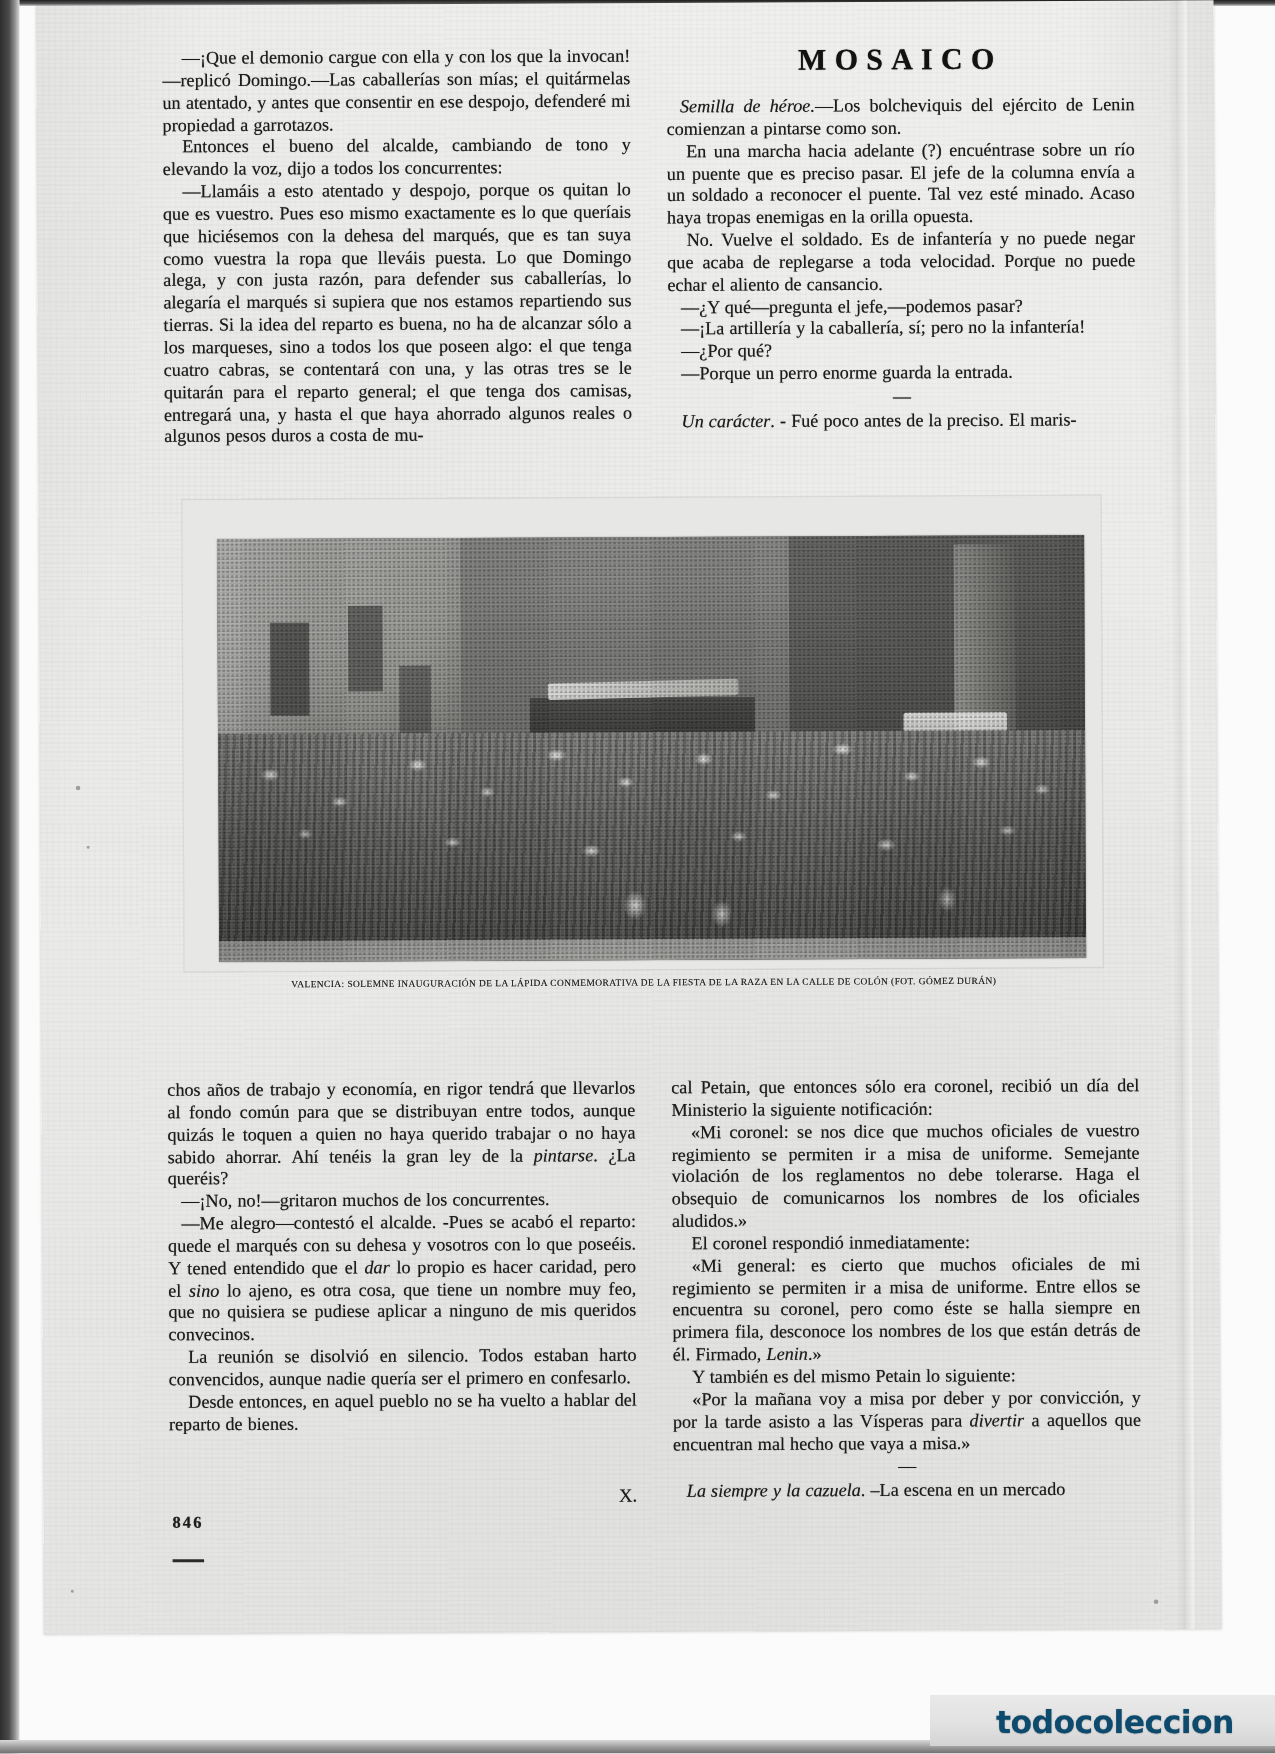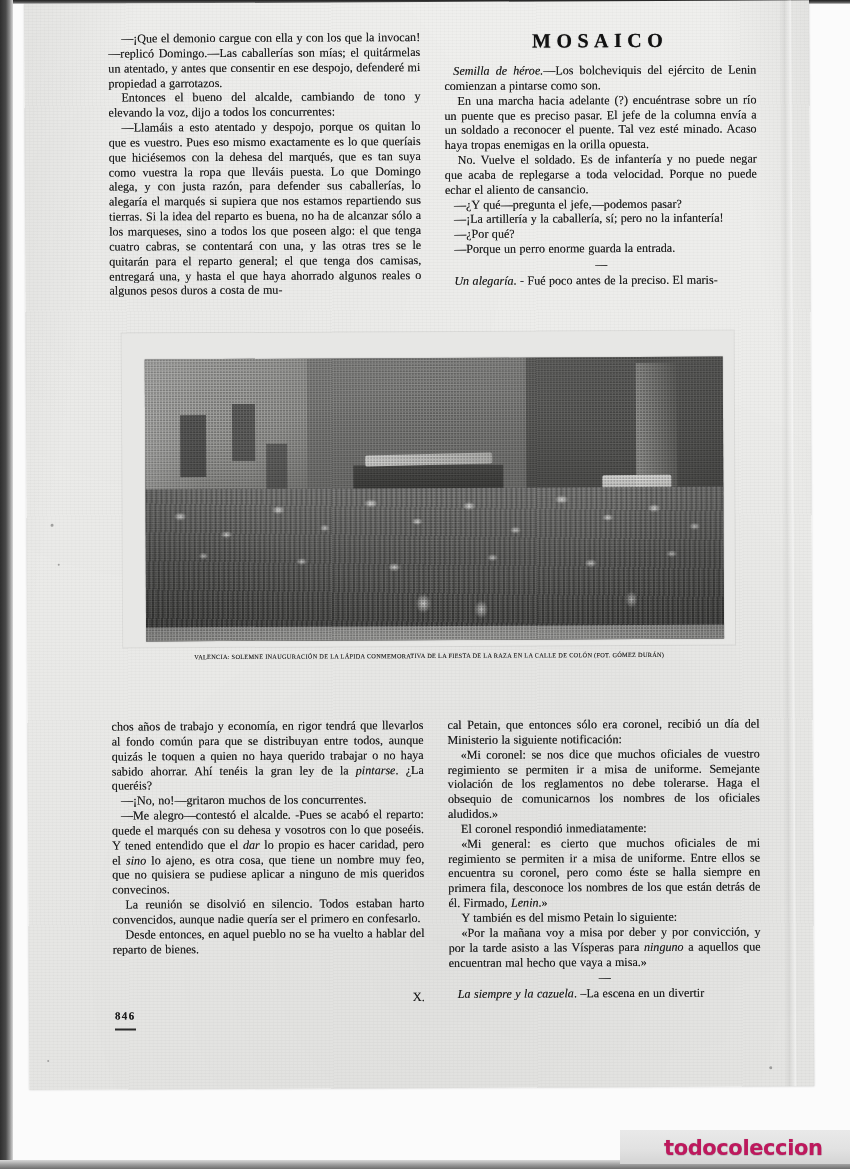--- a/index.html
+++ b/index.html
@@ -289,21 +289,21 @@
     text-shadow: 0 0 .5px rgba(0,0,0,.5);
   }
   #folio {
     position: absolute;
     left: 86px;
     top: 1006px;
     font-size: 11px;
     font-weight: bold;
     letter-spacing: 1.4px;
     color: #1d1d1d;
-    padding-bottom: 7px;
+    padding-bottom: 18px;
     border-bottom: 2px solid #2a2a2a;
     text-shadow: 0 0 .6px rgba(0,0,0,.6);
   }
 
   
   .speck { position: absolute; background: rgba(70,70,70,.45); border-radius: 50%; pointer-events: none; }
 
   
   #watermark-bar {
     position: absolute;
@@ -314,21 +314,21 @@
     background: linear-gradient(180deg,#e9e9e9 0%, #e2e2e2 55%, #d4d4d4 100%);
   }
   #watermark-text {
     position: absolute;
     left: 664px;
     top: 1136px;
     font-family: "DejaVu Sans", sans-serif;
     font-weight: bold;
     font-size: 21px;
     letter-spacing: -0.4px;
-    color: #be185d;
+    color: #0c4a6e;
     text-shadow: 0 1px 0 rgba(0,0,0,.10), 0 0 1px rgba(120,120,120,.5);
   }
 </style>
 </head>
 <body>
 
 <div id="scan-bed"></div>
 <div id="scan-left-edge"></div>
 <div id="scan-top-edge"></div>
 <div id="scan-bottom-edge"></div>
@@ -355,21 +355,21 @@
       <div class="col right">
         <div id="mosaico">MOSAICO</div>
         <p class="dash"><i>Semilla de héroe.</i><span>—Los bolcheviquis del ejército de Lenin comienzan a pintarse como son.</span></p>
         <p>En una marcha hacia adelante (?) encuéntrase sobre un río un puente que es preciso pasar. El jefe de la columna envía a un soldado a reconocer el puente. Tal vez esté minado. Acaso haya tropas enemigas en la orilla opuesta.</p>
         <p>No. Vuelve el soldado. Es de infantería y no puede negar que acaba de replegarse a toda velocidad. Porque no puede echar el aliento de cansancio.</p>
         <p class="dash">—¿Y qué—pregunta el jefe,—podemos pasar?</p>
         <p class="dash">—¡La artillería y la caballería, sí; pero no la infantería!</p>
         <p class="dash">—¿Por qué?</p>
         <p class="dash">—Porque un perro enorme guarda la entrada.</p>
         <p class="rule-sep">—</p>
-        <p class="dash"><i>Un alegaría</i><span>. - Fué poco antes de la preciso. El maris-</span></p>
+        <p class="dash"><i>Un carácter</i><span>. - Fué poco antes de la preciso. El maris-</span></p>
       </div>
 
     </div>
   </div>
 
   <div id="photo-block">
     <div id="photo-frame">
       <div id="photo">
         <div class="ph-layer" id="ph-sky"></div>
         <div class="ph-layer" id="ph-building-left"></div>
@@ -401,23 +401,23 @@
         <p>La reunión se disolvió en silencio. Todos estaban harto convencidos, aunque nadie quería ser el primero en confesarlo.</p>
         <p>Desde entonces, en aquel pueblo no se ha vuelto a hablar del reparto de bienes.</p>
       </div>
 
       <div class="col right">
         <p class="noindent">cal Petain, que entonces sólo era coronel, recibió un día del Ministerio la siguiente notificación:</p>
         <p>«Mi coronel: se nos dice que muchos oficiales de vuestro regimiento se permiten ir a misa de uniforme. Semejante violación de los reglamentos no debe tolerarse. Haga el obsequio de comunicarnos los nombres de los oficiales aludidos.»</p>
         <p>El coronel respondió inmediatamente:</p>
         <p><span>«Mi general: es cierto que muchos oficiales de mi regimiento se permiten ir a misa de uniforme. Entre ellos se encuentra su coronel, pero como éste se halla siempre en primera fila, desconoce los nombres de los que están detrás de él. Firmado, </span><i>Lenin</i><span>.»</span></p>
         <p>Y también es del mismo Petain lo siguiente:</p>
-        <p><span>«Por la mañana voy a misa por deber y por convicción, y por la tarde asisto a las Vísperas para </span><i>ninguno</i><span> a aquellos que encuentran mal hecho que vaya a misa.»</span></p>
+        <p><span>«Por la mañana voy a misa por deber y por convicción, y por la tarde asisto a las Vísperas para </span><i>divertir</i><span> a aquellos que encuentran mal hecho que vaya a misa.»</span></p>
         <p class="rule-sep">—</p>
-        <p class="dash"><i>La siempre y la cazuela</i><span>. –La  escena en un divertir</span></p>
+        <p class="dash"><i>La siempre y la cazuela</i><span>. –La  escena en un mercado</span></p>
       </div>
 
     </div>
   </div>
 
   <div id="signature">X.</div>
   <div id="folio">846</div>
 </div>
 
 <div id="watermark-bar"></div>

